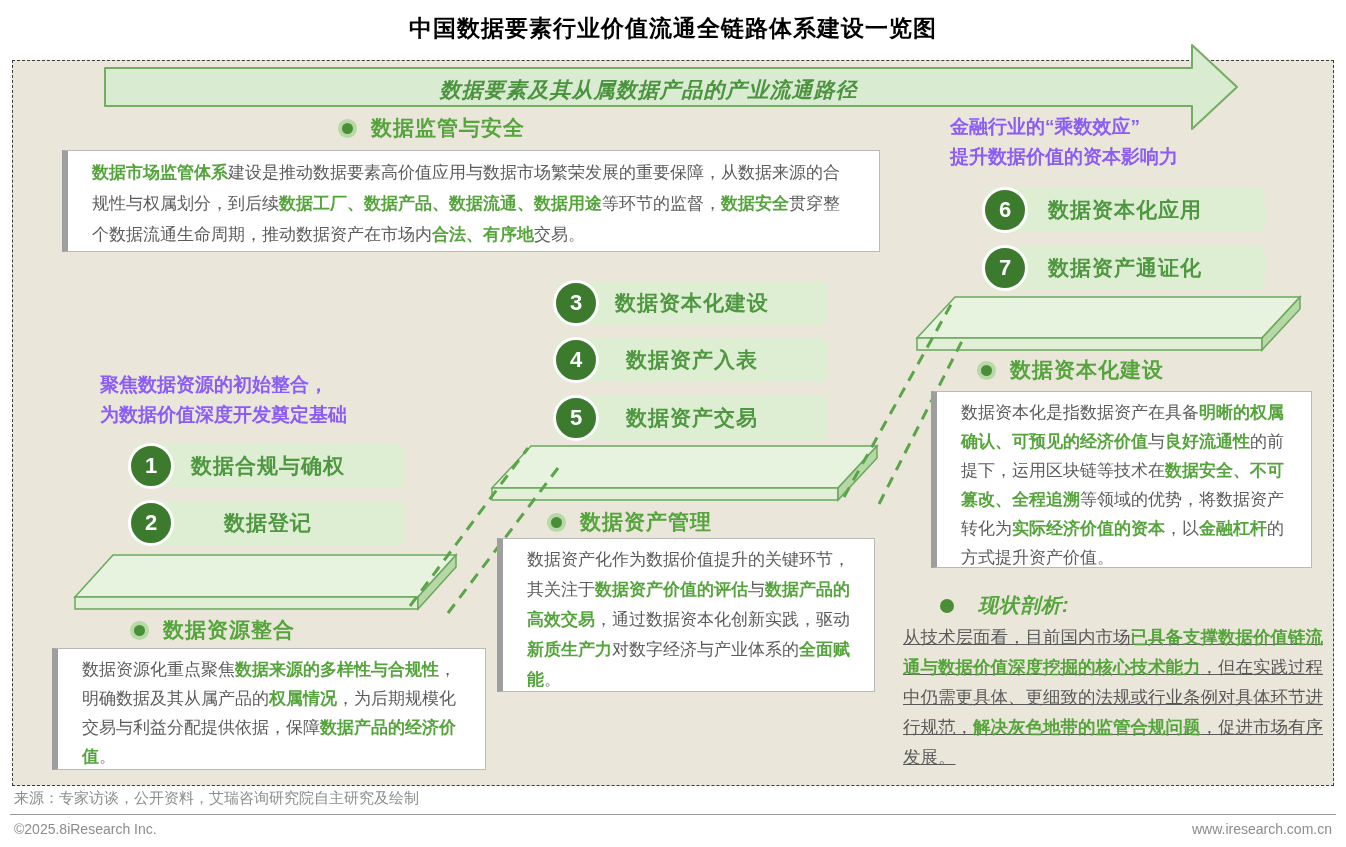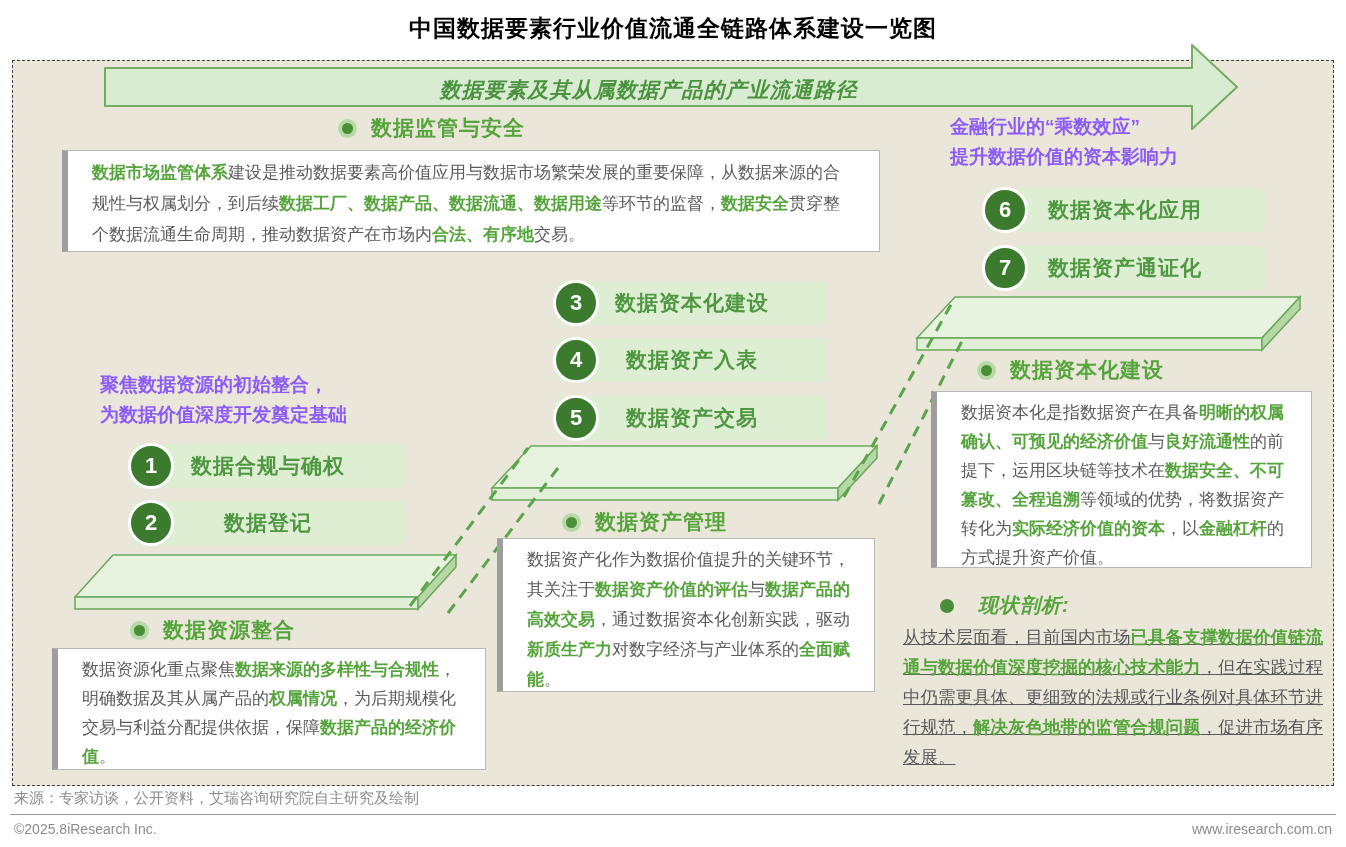--- a/index.html
+++ b/index.html
@@ -149,21 +149,21 @@
   </div>
 
   <div class="sec-head" style="left:130px; top:616px;">
     <span class="dot">
         <i></i>
       </span>
     <b>数据资源整合</b>
   </div>
   <div class="tbox rich" id="box2"><span>数据资源化重点聚焦</span><span class="hl">数据来源的多样性与合规性</span><span>，明确数据及其从属产品的</span><span class="hl">权属情况</span><span>，为后期规模化交易与利益分配提供依据，保障</span><span class="hl">数据产品的经济价值</span><span>。</span></div>
 
-  <div class="sec-head" style="left:562px; top:508px;">
+  <div class="sec-head" style="left:547px; top:508px;">
     <span class="dot">
         <i></i>
       </span>
     <b>数据资产管理</b>
   </div>
   <div class="tbox rich" id="box3"><span>数据资产化作为数据价值提升的关键环节，其关注于</span><span class="hl">数据资产价值的评估</span><span>与</span><span class="hl">数据产品的高效交易</span><span>，通过数据资本化创新实践，驱动</span><span class="hl">新质生产力</span><span>对数字经济与产业体系的</span><span class="hl">全面赋能</span><span>。</span></div>
 
   <div class="sec-head" style="left:977px; top:356px;text-align:center;">
     <span class="dot">
         <i></i>

